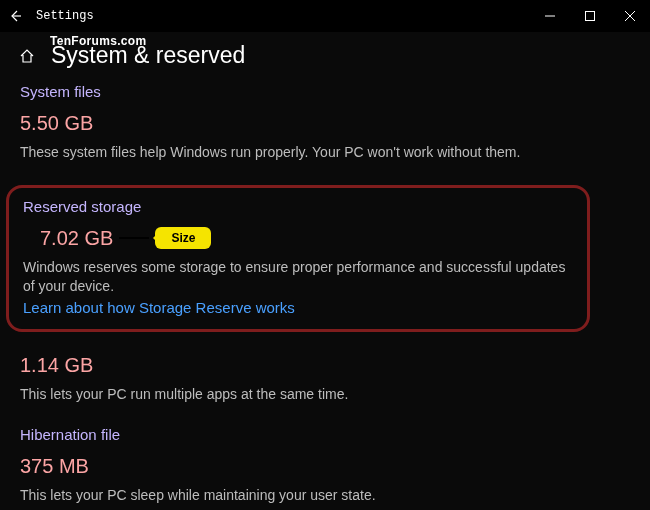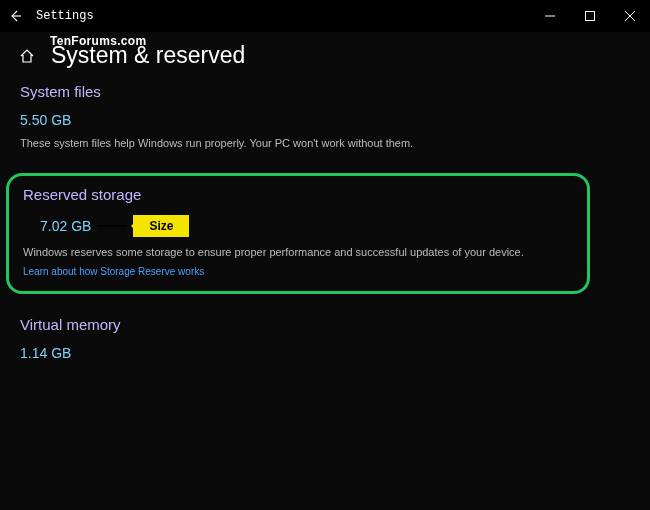--- a/index.html
+++ b/index.html
@@ -39,39 +39,39 @@
     display: flex;
     align-items: center;
     gap: 16px;
     padding: 10px 20px 14px 19px;
   }
   .home-icon { width: 16px; height: 16px; display:flex;align-items:center;justify-content:center;cursor:pointer; }
   .page-title { font-size: 23px; font-weight: 400; color: #fff; }
   .content { padding: 0 20px; }
   .section { margin-bottom: 22px; }
   .section-title { font-size: 15px; color: #c4b5fd; margin-bottom: 12px; font-weight: 400; }
-  .section-value { font-size: 14px; color: #7dd3fc; margin-bottom: 8px; }
-  .section-desc { font-size: 11px; color: #bdbdbd; line-height: 1.4; max-width: 560px; }
-  .link { color: #4aa0ff; font-size: 10px; cursor: pointer; display: inline-block; margin-top: 2px; }
+  .section-value { font-size: 20px; color: #fca5a5; margin-bottom: 8px; }
+  .section-desc { font-size: 14px; color: #bdbdbd; line-height: 1.4; max-width: 560px; }
+  .link { color: #4aa0ff; font-size: 15px; cursor: pointer; display: inline-block; margin-top: 2px; }
   .highlight-box {
-    border: 3px solid #22c55e;
+    border: 3px solid #7f1d1d;
     border-radius: 16px;
     padding: 10px 14px 12px 14px;
     margin-left: -14px;
     margin-right: 40px;
   }
   .value-row { display: flex; align-items: center; gap: 6px; margin-bottom: 8px; margin-left: 17px; }
   .callout-line { width: 30px; height: 2px; background: #000; }
   .callout {
     background: #f5e400;
     color: #000;
     font-size: 12px;
     font-weight: 600;
     padding: 4px 16px;
-    border-radius: 0;
+    border-radius: 6px;
     position: relative;
   }
   .callout::before {
     content: "";
     position: absolute;
     left: -8px; top: 50%;
     transform: translateY(-50%);
     border: 6px solid transparent;
     border-right-color: #f5e400;
   }
@@ -135,18 +135,23 @@
         <span class="section-value" style="margin-bottom:0">7.02 GB</span>
         <span class="callout-line"></span>
         <span class="callout">Size</span>
       </div>
       <div class="section-desc">Windows reserves some storage to ensure proper performance and successful updates of your device.</div>
       <div class="link">Learn about how Storage Reserve works</div>
     </div>
   </div>
 
   <div class="section">
-    <div class="section-title">Virtual memory</div>
     <div class="section-value">1.14 GB</div>
+    <div class="section-desc">This lets your PC run multiple apps at the same time.</div>
   </div>
 
+  <div class="section">
+    <div class="section-title">Hibernation file</div>
+    <div class="section-value">375 MB</div>
+    <div class="section-desc">This lets your PC sleep while maintaining your user state.</div>
+  </div>
 
 </div>
 
 </body></html>

